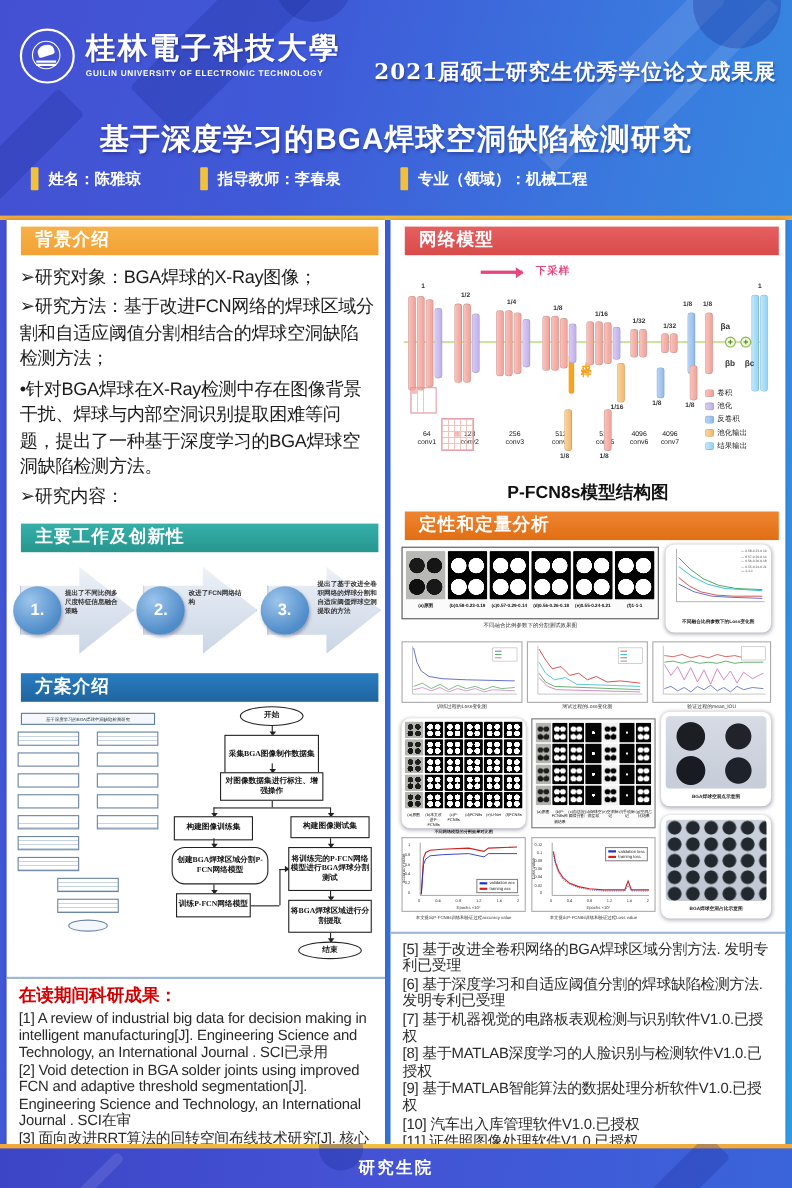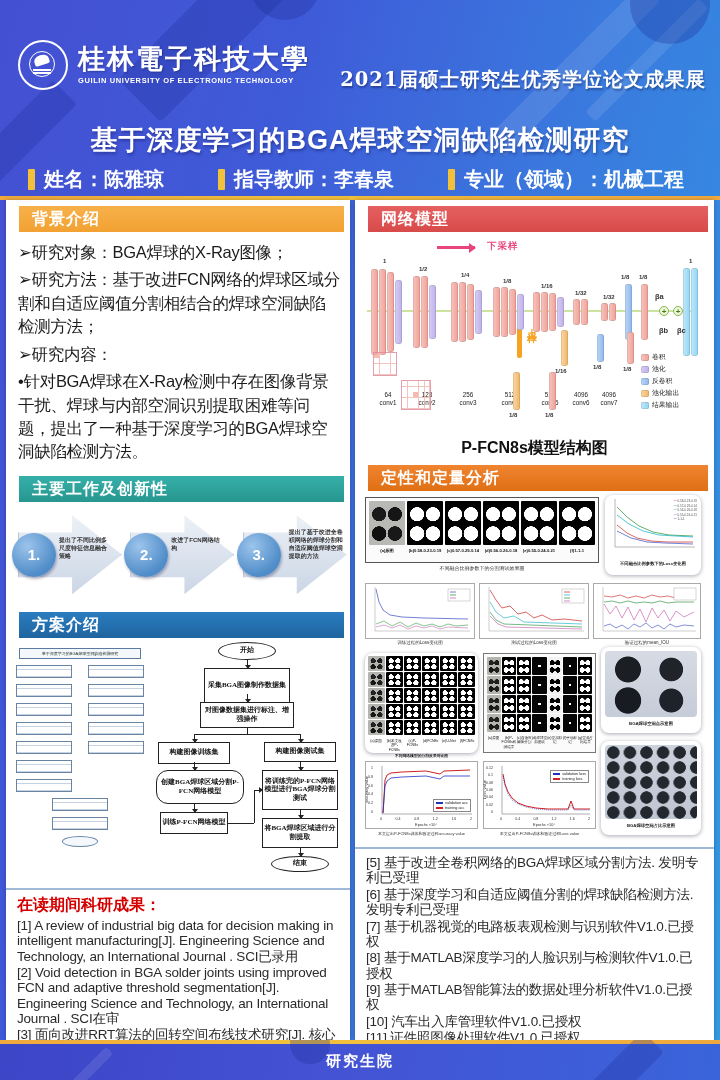--- a/index.html
+++ b/index.html
@@ -5,35 +5,35 @@
   html,body{margin:0;padding:0;background:#202430;}
   .poster{position:relative;width:720px;height:1080px;overflow:hidden;margin:0 auto;
     font-family:"Liberation Sans",sans-serif;
     background:linear-gradient(105deg,#4450d2 0%,#3f5ad8 30%,#3a79de 60%,#2f9ce4 100%);}
   
   .deco{position:absolute;pointer-events:none;}
   .stripe{background:rgba(255,255,255,0.10);transform:rotate(45deg);border-radius:4px;}
   .stripe.dark{background:rgba(28,42,150,0.28);}
   .blob{border-radius:50%;background:rgba(28,42,150,0.30);}
   
-  .hdr{position:absolute;left:0;top:14px;width:720px;height:196px;}
+  .hdr{position:absolute;left:0;top:0;width:720px;height:196px;}
   .logo-row{position:absolute;left:18px;top:26px;display:flex;align-items:center;}
   .seal{width:46px;height:46px;border:2px solid #fff;border-radius:50%;position:relative;flex:0 0 auto;}
   .seal i{position:absolute;left:9px;top:9px;width:24px;height:24px;border:1.5px solid #fff;border-radius:50%;}
   .seal b{position:absolute;left:14px;top:13px;width:15px;height:10px;background:#fff;border-radius:60% 60% 20% 20%;transform:rotate(-18deg);}
   .seal u{position:absolute;left:13px;top:27px;width:18px;height:1.5px;background:#fff;box-shadow:0 3px 0 #fff;}
   .univ{margin-left:10px;color:#fff;}
   .univ-zh{font-family:"DejaVu Serif","Liberation Serif",serif;font-weight:bold;font-size:27px;letter-spacing:2px;line-height:1;text-shadow:1px 1px 2px rgba(0,0,40,.3);}
   .univ-en{font-size:7.5px;font-weight:bold;letter-spacing:0.6px;margin-top:4px;}
   .event{position:absolute;right:14px;top:52px;color:#fff;font-family:"DejaVu Serif","Liberation Serif",serif;
     font-weight:bold;font-size:19.5px;letter-spacing:1px;text-shadow:1px 2px 2px rgba(0,0,40,.35);}
   .ptitle{position:absolute;left:0;top:108px;width:720px;text-align:center;color:#fff;
     font-size:27px;font-weight:bold;letter-spacing:1px;text-shadow:1px 2px 3px rgba(0,0,60,.35);}
   .inforow{position:absolute;left:28px;top:152px;display:flex;gap:54px;}
-  .inf{display:flex;align-items:center;color:#fff;font-weight:bold;font-size:20px;}
+  .inf{display:flex;align-items:center;color:#fff;font-weight:bold;font-size:14px;}
   .tick{width:7px;height:21px;background:#f2c13c;margin-right:9px;border-radius:1px;}
   .hdr-line{position:absolute;left:0;top:196px;width:720px;height:4px;background:linear-gradient(90deg,#f0a83c,#f2c23c 40%,#f0a83c);}
   
   .content{position:absolute;left:0;top:200px;width:720px;height:840px;display:flex;gap:5px;padding:0 6px;box-sizing:border-box;}
   .col{background:#fff;height:100%;display:flex;flex-direction:column;box-shadow:0 0 4px rgba(0,0,30,.25);overflow:hidden;}
   .col-l{width:344px;}
   .col-r{flex:1;}
   .sec-h{height:26px;line-height:26px;color:#fff;font-weight:bold;font-size:16px;padding-left:13px;
     margin:6px 6px 0 13px;letter-spacing:1px;}
   .h-bg{background:linear-gradient(180deg,#f7b14a,#f2a132);}
@@ -212,22 +212,22 @@
   <div class="hdr-line"></div>
 
   <div class="content">
 
     <div class="col col-l">
 
       <div class="sec-h h-bg">背景介绍</div>
       <div class="bg-body">
           <p class="bg-line">➢研究对象：BGA焊球的X-Ray图像；</p>
           <p class="bg-line">➢研究方法：基于改进FCN网络的焊球区域分割和自适应阈值分割相结合的焊球空洞缺陷检测方法；</p>
+          <p class="bg-line">•针对BGA焊球在X-Ray检测中存在图像背景干扰、焊球与内部空洞识别提取困难等问题，提出了一种基于深度学习的BGA焊球空洞缺陷检测方法。</p>
           <p class="bg-line">➢研究内容：</p>
-          <p class="bg-line">•针对BGA焊球在X-Ray检测中存在图像背景干扰、焊球与内部空洞识别提取困难等问题，提出了一种基于深度学习的BGA焊球空洞缺陷检测方法。</p>
         </div>
 
       <div class="sec-h h-in">主要工作及创新性</div>
       <div class="inn-body">
         <div class="arrowu">
           <div class="arrow-shape"></div>
           <div class="stepc">1.</div>
           <div class="stept">提出了不同比例多尺度特征信息融合策略</div>
         </div>
         <div class="arrowu">

